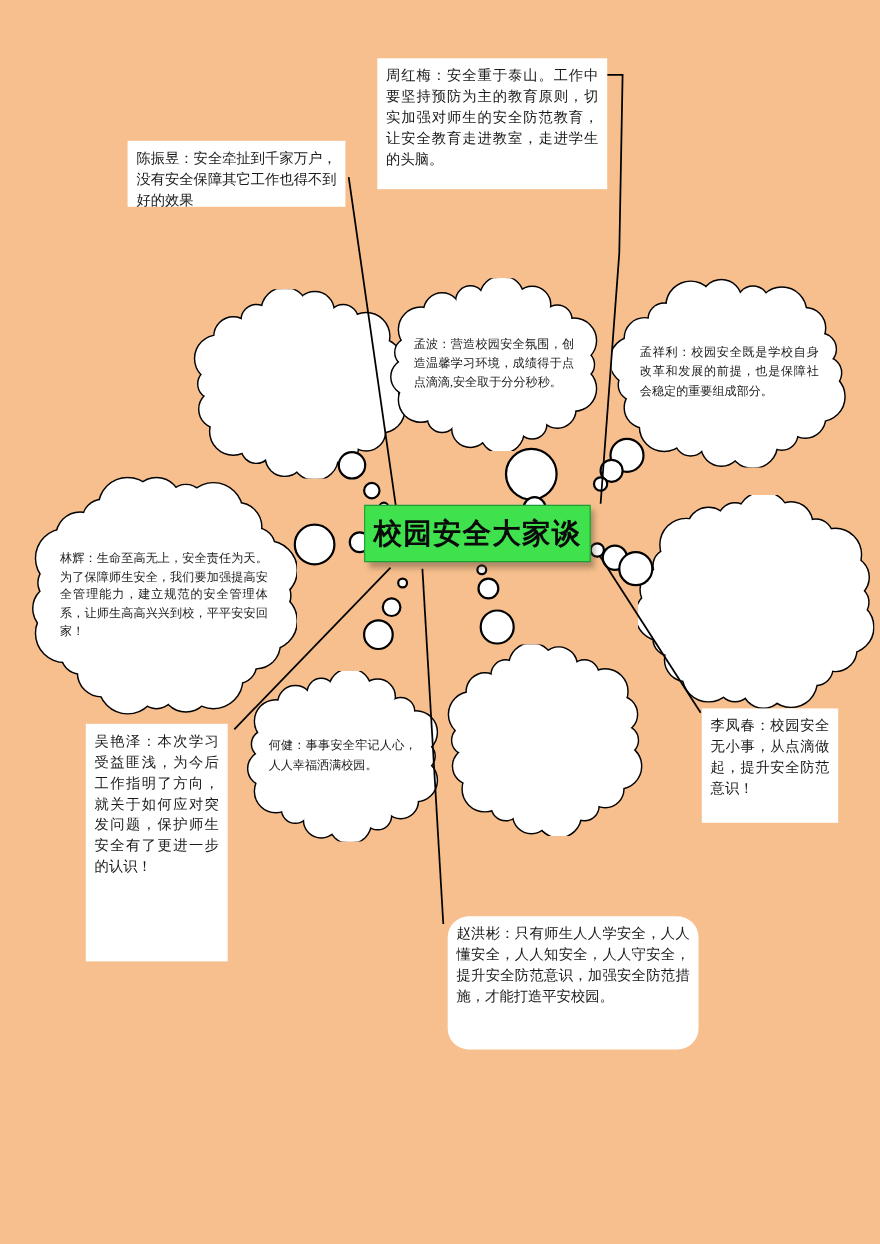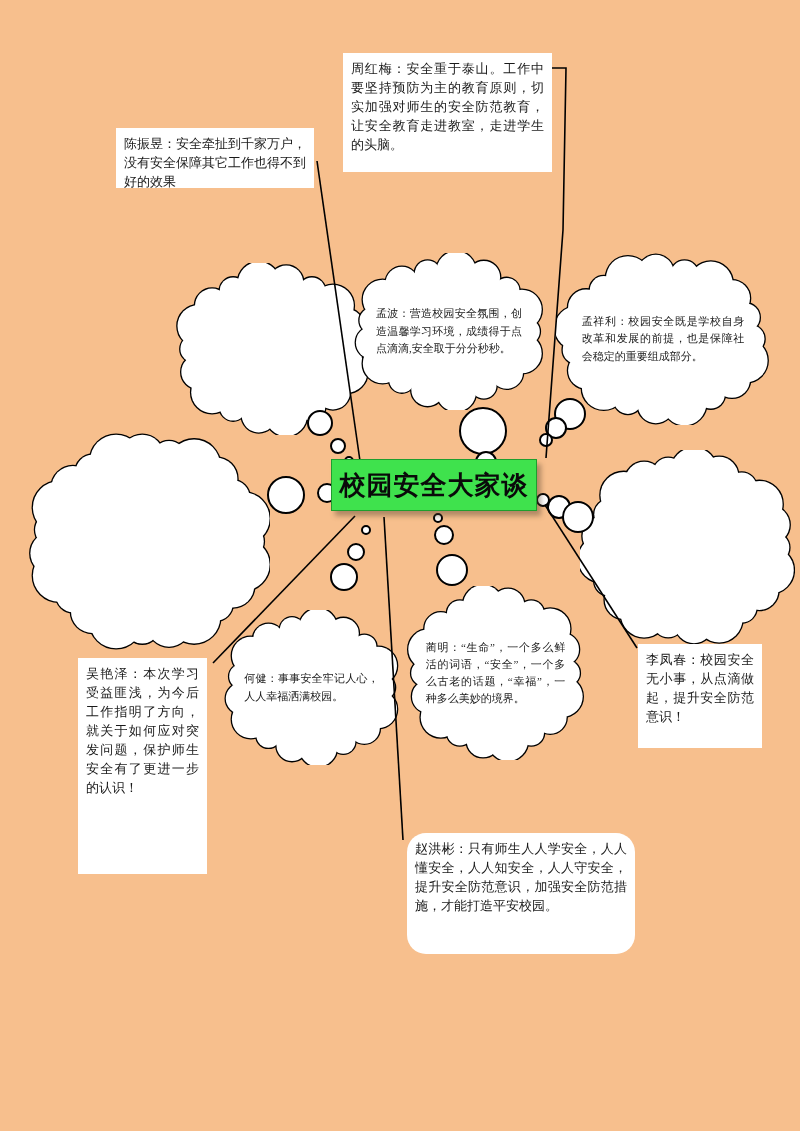--- a/index.html
+++ b/index.html
@@ -220,20 +220,21 @@
       <circle cx="64.4" cy="38.5" r="16.7" fill="#fff"></circle>
       <circle cx="88.1" cy="27.8" r="26.1" fill="#fff"></circle>
       <circle cx="114.3" cy="23.1" r="21.4" fill="#fff"></circle>
       <circle cx="141.0" cy="24.7" r="16.7" fill="#fff"></circle>
       <circle cx="166.1" cy="32.5" r="26.1" fill="#fff"></circle>
       <circle cx="188.0" cy="45.9" r="21.4" fill="#fff"></circle>
       <circle cx="204.8" cy="64.0" r="16.7" fill="#fff"></circle>
       <circle cx="215.5" cy="85.4" r="26.1" fill="#fff"></circle>
       <ellipse cx="121" cy="108.5" rx="100.13636363636364" ry="87.63636363636364" fill="#fff"></ellipse>
     </svg>
+  <div class="txt">林辉：生命至高无上，安全责任为天。为了保障师生安全，我们要加强提高安全管理能力，建立规范的安全管理体系，让师生高高兴兴到校，平平安安回家！</div>
 </div>
 <div class="cloud" id="cloud-zhangxueni">
     <svg width="215" height="195">
       <circle cx="194.4" cy="97.5" r="14.9" fill="#fff" stroke="#000" stroke-width="2.6"></circle>
       <circle cx="190.5" cy="120.2" r="23.3" fill="#fff" stroke="#000" stroke-width="2.6"></circle>
       <circle cx="179.3" cy="140.8" r="19.1" fill="#fff" stroke="#000" stroke-width="2.6"></circle>
       <circle cx="161.7" cy="157.6" r="14.9" fill="#fff" stroke="#000" stroke-width="2.6"></circle>
       <circle cx="139.2" cy="169.1" r="23.3" fill="#fff" stroke="#000" stroke-width="2.6"></circle>
       <circle cx="114.0" cy="174.1" r="19.1" fill="#fff" stroke="#000" stroke-width="2.6"></circle>
       <circle cx="88.2" cy="172.4" r="14.9" fill="#fff" stroke="#000" stroke-width="2.6"></circle>
@@ -348,21 +349,20 @@
       <circle cx="22.4" cy="63.4" r="20.1" fill="#fff"></circle>
       <circle cx="34.8" cy="42.7" r="16.4" fill="#fff"></circle>
       <circle cx="53.8" cy="27.3" r="12.8" fill="#fff"></circle>
       <circle cx="77.1" cy="19.1" r="20.1" fill="#fff"></circle>
       <circle cx="101.9" cy="19.1" r="16.4" fill="#fff"></circle>
       <circle cx="125.2" cy="27.3" r="12.8" fill="#fff"></circle>
       <circle cx="144.2" cy="42.7" r="20.1" fill="#fff"></circle>
       <circle cx="156.6" cy="63.4" r="16.4" fill="#fff"></circle>
       <ellipse cx="89.5" cy="87" rx="73.45454545454545" ry="70.95454545454545" fill="#fff"></ellipse>
     </svg>
-  <div class="txt">蔺明：“生命”，一个多么鲜活的词语，“安全”，一个多么古老的话题，“幸福”，一种多么美妙的境界。</div>
 </div>
 
 <div id="bubbles">
     <div class="bubble" style="left: 459px; top: 407px; height: 48px; width: 48px;"></div>
     <div class="bubble" style="left: 475px; top: 451px; height: 22px; width: 22px;"></div>
     <div class="bubble" style="left: 307px; top: 410px; height: 26px; width: 26px;"></div>
     <div class="bubble" style="left: 330px; top: 438px; height: 16px; width: 16px;"></div>
     <div class="bubble" style="left: 344px; top: 456px; height: 10px; width: 10px;"></div>
     <div class="bubble" style="left: 267px; top: 476px; height: 38px; width: 38px;"></div>
     <div class="bubble" style="left: 317px; top: 483px; height: 20px; width: 20px;"></div>

